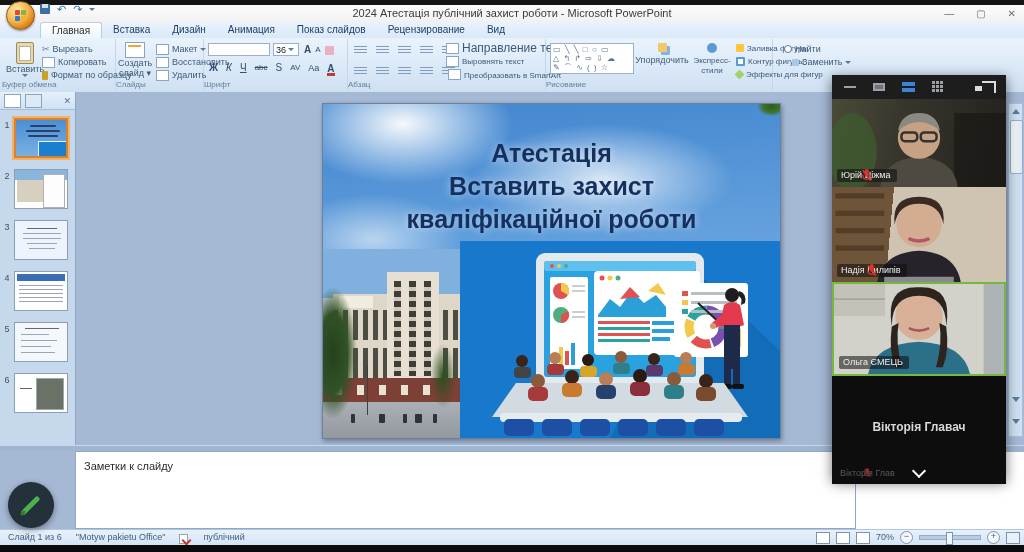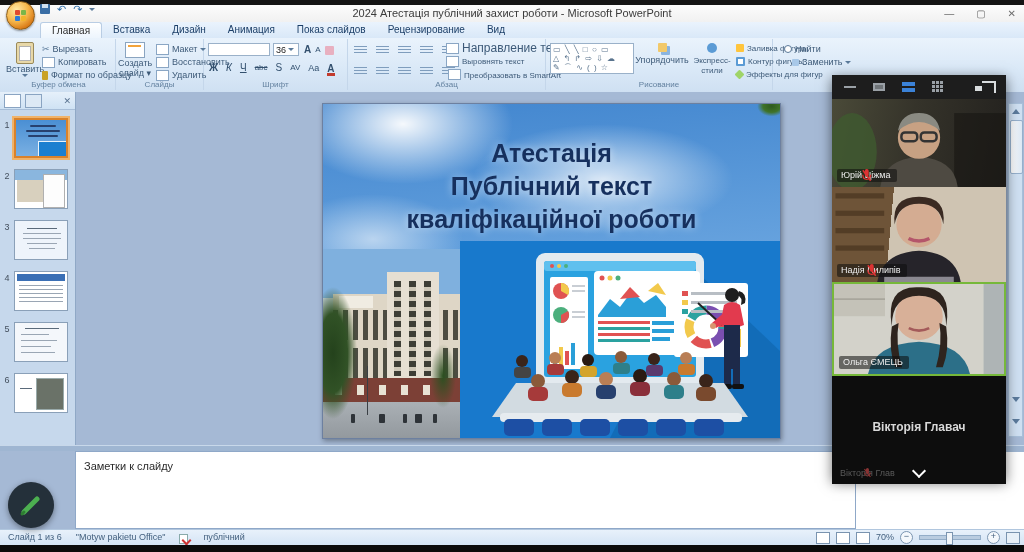--- a/index.html
+++ b/index.html
@@ -24,21 +24,21 @@
   .qat .u{color:#2e6da8;font-size:11px;line-height:10px;}
 
   
   .tabrow{left:0;top:22px;width:1024px;height:16px;background:linear-gradient(#eaf3fd,#d9e8f8);display:flex;padding-left:40px;box-sizing:border-box;font-size:10px;color:#1c3f68;}
   .tab{padding:0 11px;line-height:16px;white-space:nowrap;}
   .tab.active{background:linear-gradient(#ffffff,#edf5fd);border:1px solid #b9cde4;border-bottom:none;border-radius:3px 3px 0 0;color:#2a2a2a;}
 
   
   .ribbon{left:0;top:38px;width:1024px;height:54px;background:linear-gradient(#eaf3fc,#d9e8f7 60%,#cfe0f2);border-bottom:1px solid #b4c9e0;}
   .rgroup{position:absolute;top:1px;height:51px;border-right:1px solid #c4d6ea;}
-  .glabel{position:absolute;bottom:1px;left:0;width:100%;text-align:center;font-size:8px;color:#63819f;white-space:nowrap;}
+  .glabel{position:absolute;bottom:1px;left:0;width:100%;font-size:8px;color:#63819f;white-space:nowrap;}
   .bigbtn{position:absolute;display:flex;flex-direction:column;align-items:center;font-size:9px;color:#3d5a78;line-height:10px;text-align:center;}
   .smallrow{position:absolute;display:flex;align-items:center;gap:3px;font-size:9px;color:#3d5a78;height:12px;white-space:nowrap;}
   .caret{width:0;height:0;border-left:3px solid transparent;border-right:3px solid transparent;border-top:3px solid #5a7a9a;display:inline-block;}
   .ic-clip{width:16px;height:20px;background:#e8d8a8;border:1px solid #9a8a5a;border-radius:2px;position:relative;}
   .ic-clip:before{content:"";position:absolute;left:2px;top:3px;width:10px;height:13px;background:#fff;border:1px solid #b0b0b0;}
   .ic-slide{width:18px;height:14px;background:#fff;border:1px solid #8aa4c0;position:relative;}
   .ic-slide:before{content:"";position:absolute;left:2px;top:2px;width:13px;height:2px;background:#f2a33a;}
   .mini{width:11px;height:9px;border:1px solid #8aa6c4;background:#fff;display:inline-block;}
   .ic-lines{width:13px;height:9px;background:repeating-linear-gradient(to bottom,#7f9dbd 0 1px,transparent 1px 3px);display:inline-block;}
   .fontbox{background:#fff;border:1px solid #9ab1c9;height:13px;font-size:9px;color:#222;display:flex;align-items:center;padding:0 2px;box-sizing:border-box;}
@@ -375,21 +375,21 @@
       </div>
     </div>
 
     <div class="slide">
       <span class="cloud" style="left:-30px;top:-40px;width:220px;height:120px;"></span>
       <span class="cloud" style="left:150px;top:20px;width:260px;height:110px;opacity:.8;"></span>
       <span class="cloud" style="left:-40px;top:90px;width:180px;height:90px;opacity:.6;"></span>
       <span class="leaves"></span>
       <div class="slide-title">
         <div>Атестація</div>
-        <div>Публічний текст</div>
+        <div>Вставить захист</div>
         <div>кваліфікаційної роботи</div>
       </div>
 
       <div class="photo">
         <div class="facade">
             <div class="winband" style="top:18%"></div>
             <div class="winband" style="top:62%"></div>
           <span style="position:absolute;left:6px;top:2%;width:34px;height:14%;background:#f0ece2;"></span>
         </div>
         <div class="tower">

